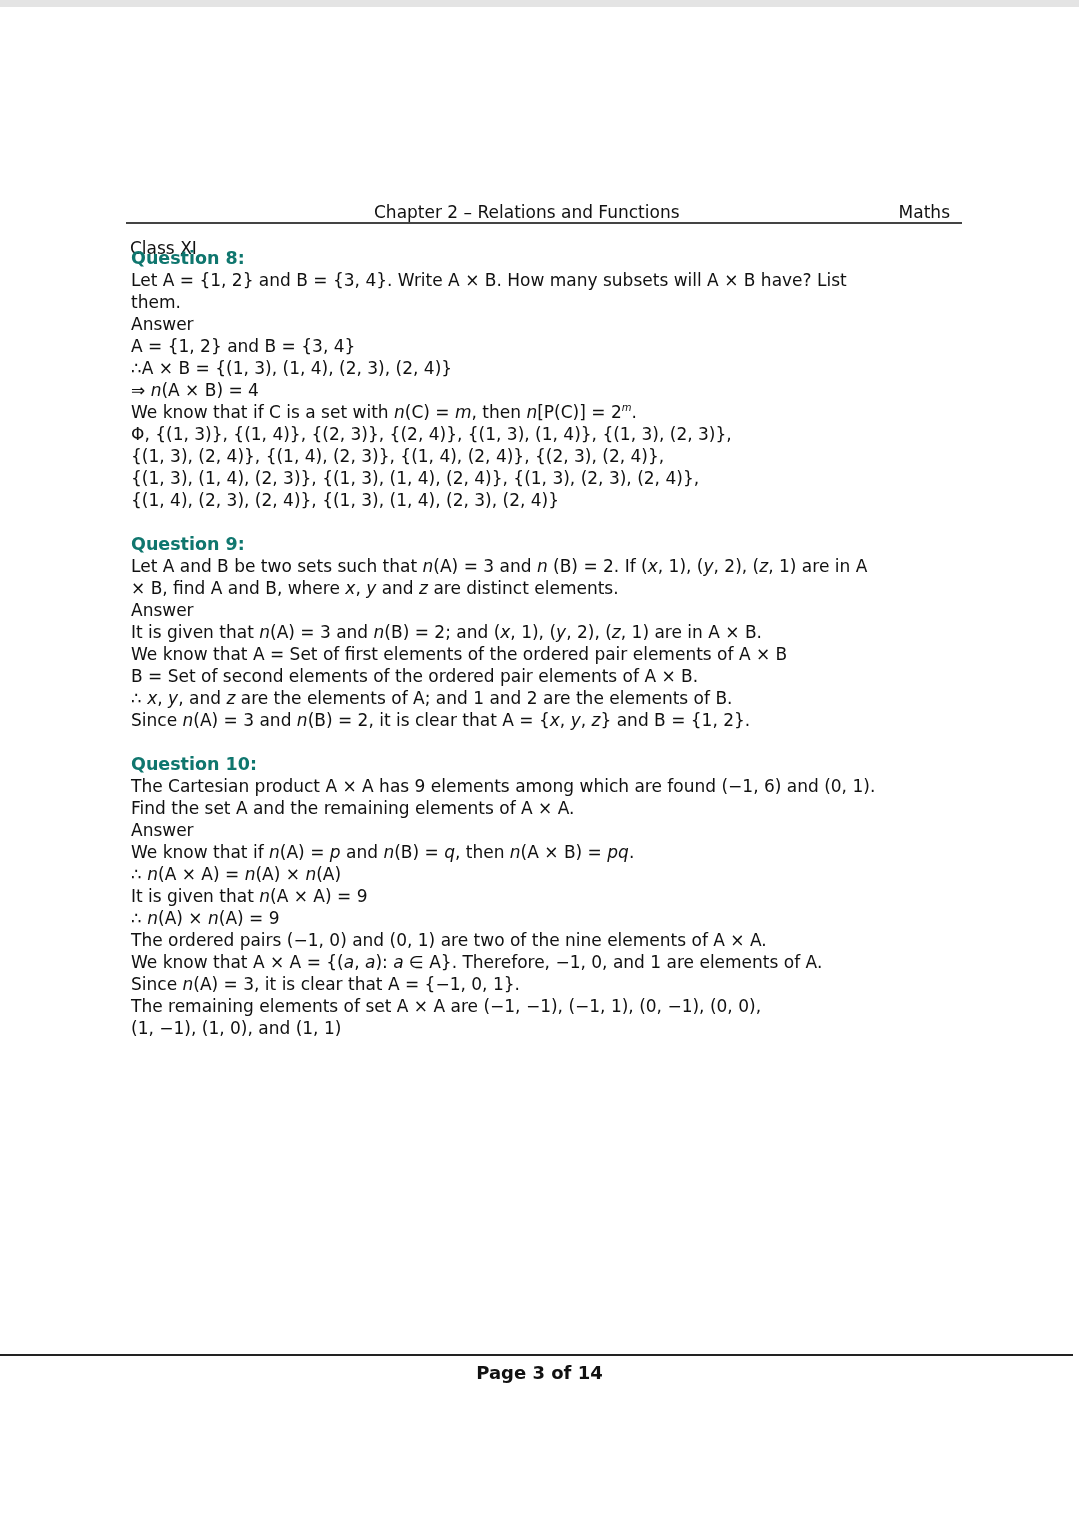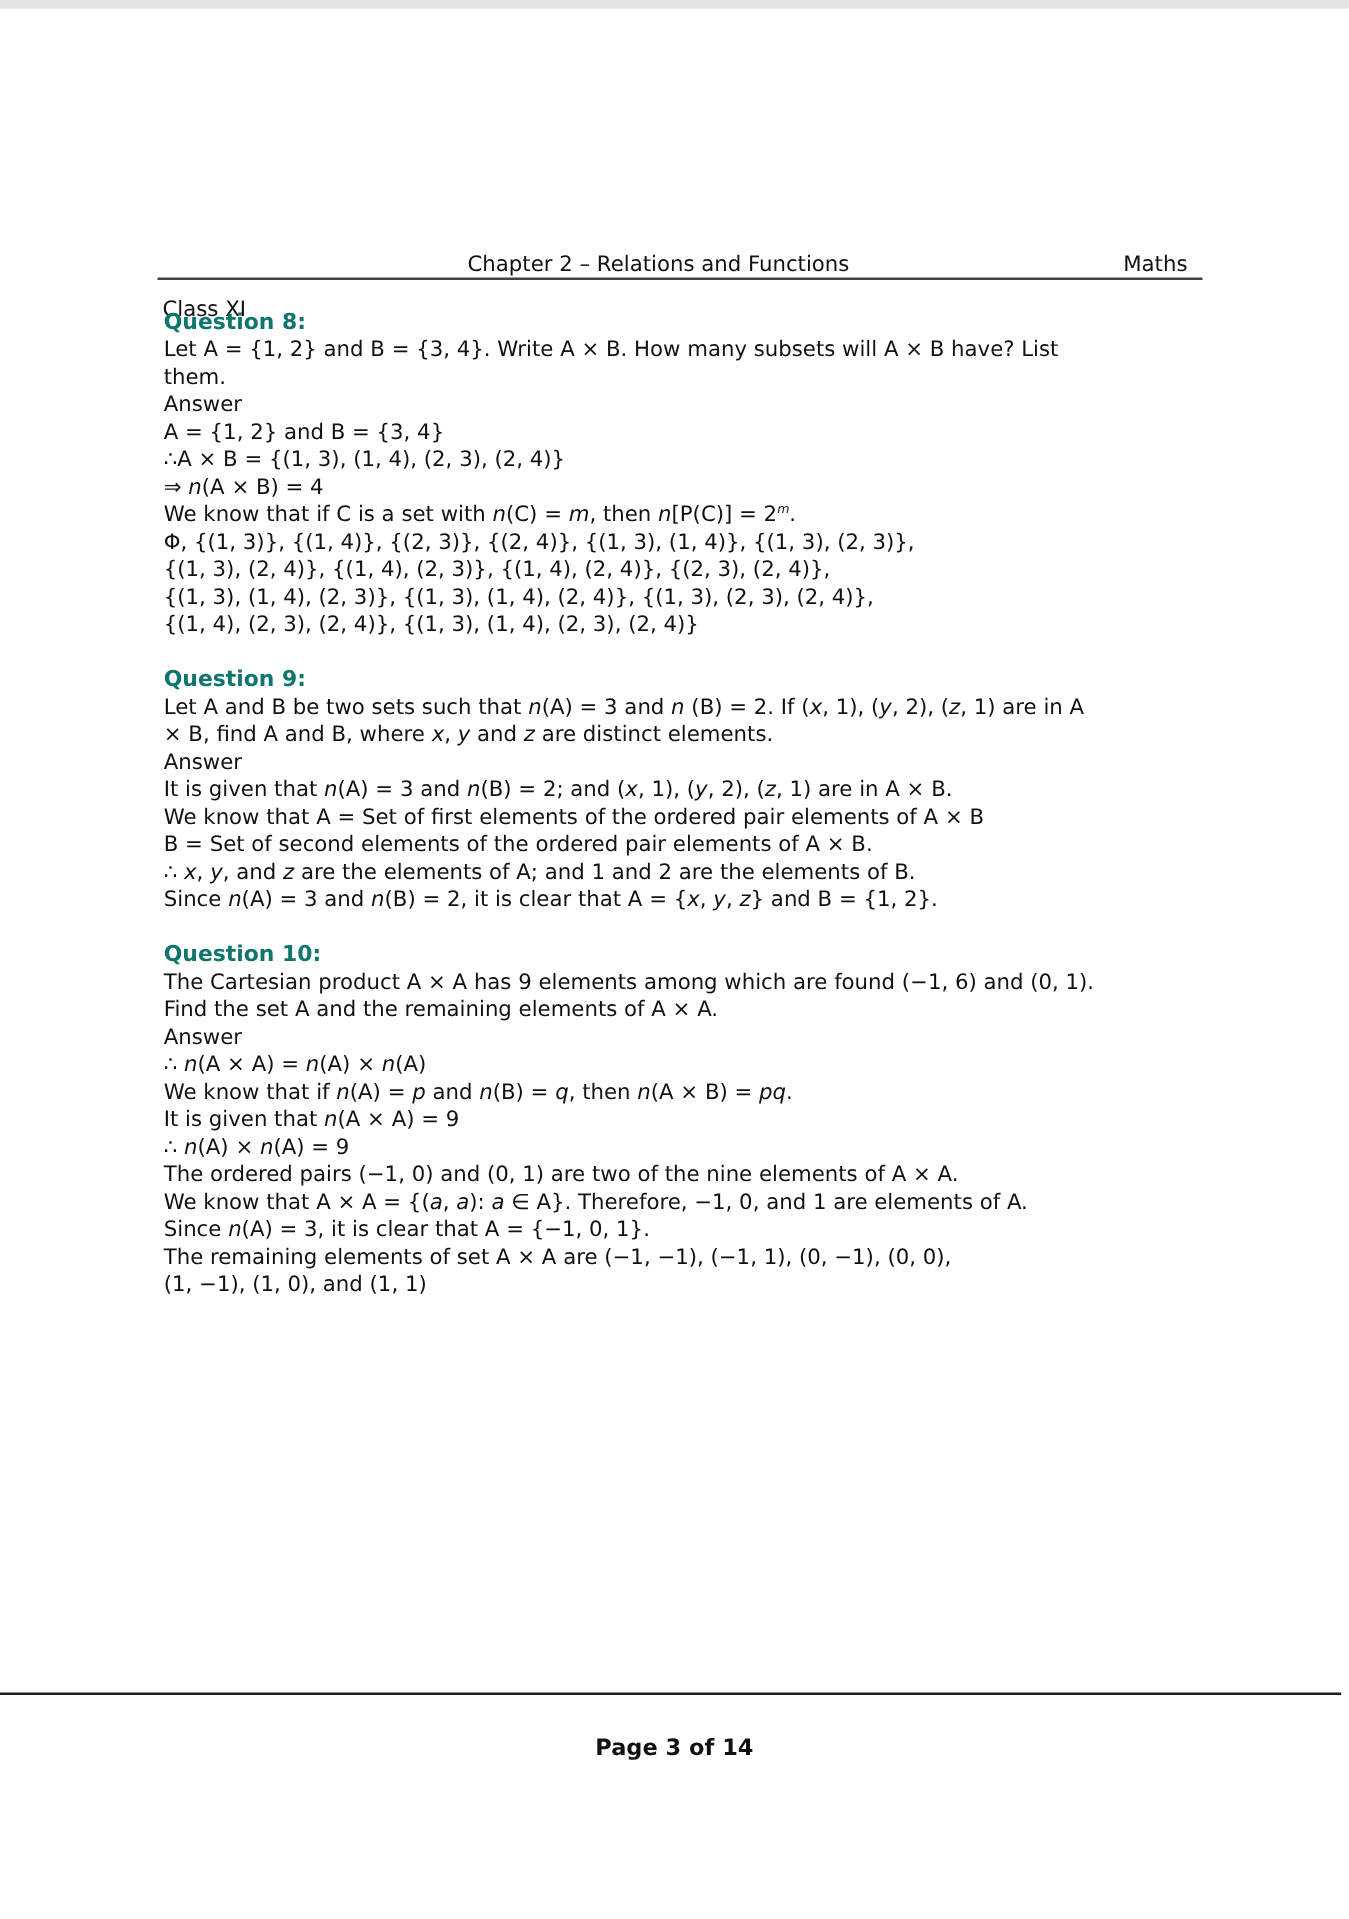--- a/index.html
+++ b/index.html
@@ -36,21 +36,21 @@
     .line { white-space: nowrap; }
     .block { margin-bottom: 22px; }
     i { font-style: italic; }
     sup { font-size: 10px; line-height: 0; vertical-align: 7px; }
 
     .footer-rule {
       position: absolute; left: 0; top: 1354px; width: 1073px; height: 2px; background: #222;
     }
     .footer {
       position: absolute; left: 0; top: 1362px; width: 1079px; text-align: center;
-      font-size: 18px; font-weight: bold; font-family: "DejaVu Sans", sans-serif; margin-top: 26px;
+      font-size: 18px; font-weight: bold; font-family: "DejaVu Sans", sans-serif;
     }
   </style>
 </head>
 <body>
 
 <div class="topbar"></div>
 
 <div class="header">
   <span class="h-left">Class XI</span>
   <span class="h-center">Chapter 2 – Relations and Functions</span>
@@ -84,22 +84,22 @@
     <div class="line">B = Set of second elements of the ordered pair elements of A × B.</div>
     <div class="line math">∴ <i>x</i>, <i>y</i>, and <i>z</i> are the elements of A; and 1 and 2 are the elements of B.</div>
     <div class="line math">Since <i>n</i>(A) = 3 and <i>n</i>(B) = 2, it is clear that A = {<i>x</i>, <i>y</i>, <i>z</i>} and B = {1, 2}.</div>
   </div>
 
   <div class="block">
     <div class="q-title">Question 10:</div>
     <div class="line">The Cartesian product A × A has 9 elements among which are found (−1, 6) and (0, 1).</div>
     <div class="line">Find the set A and the remaining elements of A × A.</div>
     <div class="line">Answer</div>
+    <div class="line math">We know that if <i>n</i>(A) = <i>p</i> and <i>n</i>(B) = <i>q</i>, then <i>n</i>(A × B) = <i>pq</i>.</div>
     <div class="line math">∴ <i>n</i>(A × A) = <i>n</i>(A) × <i>n</i>(A)</div>
-    <div class="line math">We know that if <i>n</i>(A) = <i>p</i> and <i>n</i>(B) = <i>q</i>, then <i>n</i>(A × B) = <i>pq</i>.</div>
     <div class="line math">It is given that <i>n</i>(A × A) = 9</div>
     <div class="line math">∴ <i>n</i>(A) × <i>n</i>(A) = 9</div>
     <div class="line">The ordered pairs (−1, 0) and (0, 1) are two of the nine elements of A × A.</div>
     <div class="line math">We know that A × A = {(<i>a</i>, <i>a</i>): <i>a</i> ∈ A}. Therefore, −1, 0, and 1 are elements of A.</div>
     <div class="line math">Since <i>n</i>(A) = 3, it is clear that A = {−1, 0, 1}.</div>
     <div class="line">The remaining elements of set A × A are (−1, −1), (−1, 1), (0, −1), (0, 0),</div>
     <div class="line">(1, −1), (1, 0), and (1, 1)</div>
   </div>
 </div>
 

